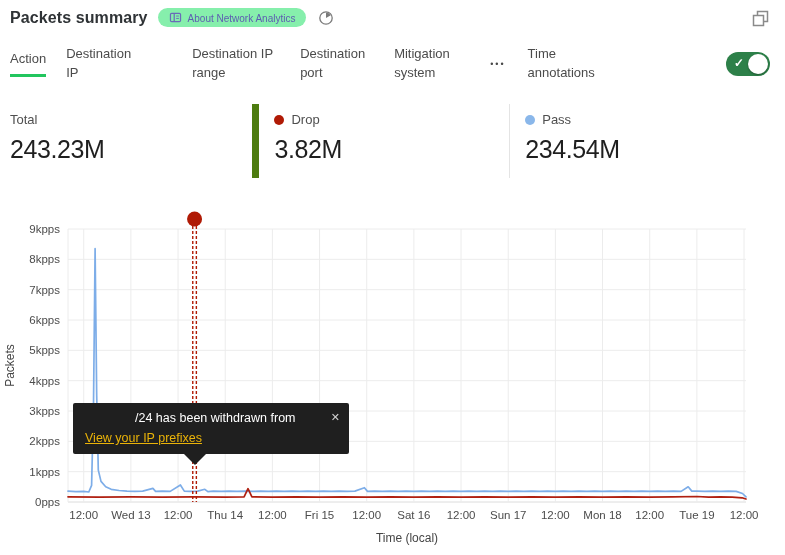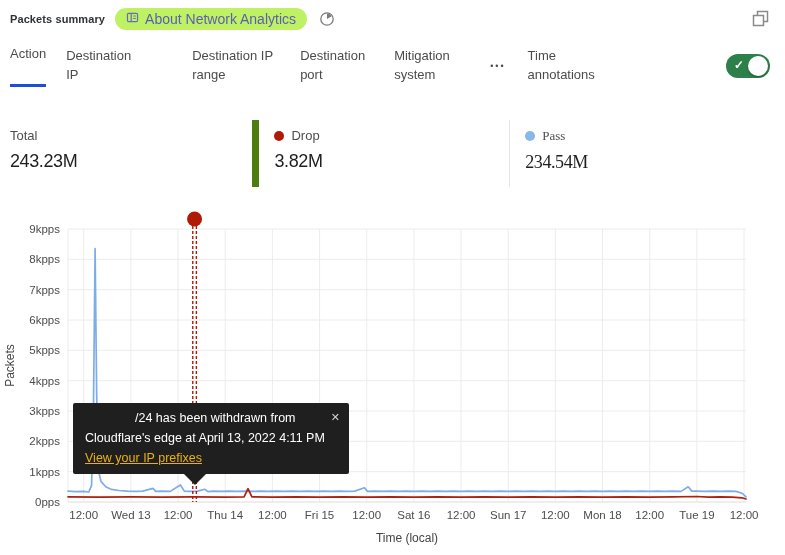--- a/index.html
+++ b/index.html
@@ -1,47 +1,47 @@
 <!DOCTYPE html>
 <html><head>
 <meta charset="utf-8">
 <style>
   html,body{margin:0;padding:0;background:#fff;}
   body{width:785px;height:555px;position:relative;overflow:hidden;
        font-family:"Liberation Sans",sans-serif;color:#333;}
 
   
   .header{position:absolute;top:8px;left:10px;right:40px;display:flex;align-items:center;gap:10px;}
-  .title{font-size:11px;font-weight:700;color:#2f3336;letter-spacing:.1px;}
-  .badge{display:inline-flex;align-items:flex-start;gap:6px;background:#bef264;color:#5d5db1;
-         border-radius:11px;padding:3px 11px;font-size:14px;}
+  .title{font-size:16px;font-weight:700;color:#2f3336;letter-spacing:.1px;}
+  .badge{display:inline-flex;align-items:flex-end;gap:6px;background:#86efac;color:#5d5db1;
+         border-radius:11px;padding:3px 11px;font-size:10px;}
   .hist-icon{display:inline-flex;margin-left:2px;}
   .popout{position:absolute;top:10px;right:16px;cursor:pointer;}
 
   
   .tabs{position:absolute;top:45px;left:10px;right:15px;display:flex;align-items:center;gap:20px;}
   .tab{font-size:13px;color:#4b4b4b;line-height:1.45;cursor:pointer;}
-  .tab.active{border-bottom:3px solid #1d4ed8;padding-bottom:20px;}
+  .tab.active{border-bottom:3px solid #22c55e;padding-bottom:5px;}
   .tab.w70{width:70px;} .tab.w88{width:88px;margin-left:36px;} .tab.w74{width:74px;} .tab.w50{width:50px;} .tab.w82{width:82px;}
   .more-btn{font-size:9px;letter-spacing:2px;color:#4a4a4a;cursor:pointer;padding:0 2px;}
   .toggle{margin-left:auto;width:44px;height:24px;border-radius:12px;background:#2d8049;
           position:relative;cursor:pointer;flex:none;}
   .toggle .check{position:absolute;left:8px;top:4px;color:#fff;font-size:12px;font-weight:700;}
   .toggle .knob{position:absolute;top:2px;right:2px;width:20px;height:20px;border-radius:50%;
                 background:#fff;box-shadow:0 1px 2px rgba(0,0,0,.35);}
 
   
-  .stats{position:absolute;top:120px;left:0;right:0;display:flex;justify-content:flex-end;}
+  .stats{position:absolute;top:104px;left:0;right:0;display:flex;justify-content:flex-end;}
   .stat{box-sizing:border-box;padding:8px 0 14px 10px;}
   .stat.c1{width:262px;}
   .stat.c2{width:266px;border-left:7px solid #4d7c0f;padding-left:15px;}
-  .stat.c3{width:286px;border-left:1px solid #e4e4e4;padding-left:15px;font-family:Liberation Serif, serif;}
+  .stat.c3{width:286px;border-left:1px solid #e4e4e4;padding-left:15px;}
   .stat-label{font-size:13px;color:#4f4f4f;display:flex;align-items:center;gap:7px;}
   .dot{width:10px;height:10px;border-radius:50%;display:inline-block;flex:none;}
-  .stat-value{font-size:18px;color:#1f1f1f;margin-top:8px;letter-spacing:-.4px;}
+  .stat-value{font-size:25px;color:#1f1f1f;margin-top:8px;letter-spacing:-.4px;}
 
   
   .chart-wrap{position:absolute;top:210px;left:0;width:785px;height:345px;}
   .chart-wrap svg{position:absolute;top:0;left:0;}
   svg text{font-family:"Liberation Sans",sans-serif;}
   .tick{font-size:11.5px;fill:#4c4c4c;}
   .axlab{font-size:12px;fill:#454545;}
 
   
   .anno-tooltip{position:absolute;left:73px;top:193px;width:276px;box-sizing:border-box;
@@ -179,17 +179,16 @@
       <text x="14" y="155.5" text-anchor="middle" class="axlab" transform="rotate(-90 14 155.5)">Packets</text>
       <polyline points="68.0,281.1 75.9,281.7 83.7,281.4 88.8,282.0 91.6,275.3 93.5,194.9 95.1,38.7 96.7,185.8 98.3,260.1 101.0,271.4 105.7,276.8 111.2,279.3 119.1,280.5 127.0,281.1 134.8,281.4 142.7,281.1 152.9,278.4 155.6,281.4 162.3,281.1 170.2,281.4 180.4,275.0 184.3,281.1 189.8,281.4 197.7,281.1 204.8,279.3 207.9,281.7 213.4,281.1 221.3,281.4 229.1,281.1 237.0,281.4 244.9,281.1 252.7,281.4 260.6,281.1 268.5,281.4 276.3,281.1 284.2,281.4 292.0,281.1 299.9,281.4 307.8,281.1 315.6,281.4 323.5,281.1 331.3,281.4 339.2,281.1 347.1,281.4 354.9,281.1 364.4,277.7 367.5,281.4 374.6,281.1 382.4,281.4 390.3,281.1 398.2,281.4 406.0,281.1 413.9,281.4 421.7,281.1 429.6,281.4 437.5,281.1 445.3,281.4 453.2,281.1 461.0,281.4 468.9,281.1 476.8,281.4 484.6,281.1 492.5,281.4 500.3,281.1 508.2,281.4 516.1,281.1 523.9,281.4 531.8,281.1 539.7,281.4 547.5,281.1 555.4,281.4 563.2,281.1 571.1,281.4 579.0,281.1 586.8,281.4 594.7,281.1 602.5,281.4 610.4,281.1 618.3,281.4 626.1,281.1 634.0,281.4 641.8,281.1 649.7,281.4 657.6,281.1 665.4,281.4 673.3,281.1 681.1,281.4 688.2,276.8 691.8,281.1 696.9,281.1 704.7,281.4 712.6,281.1 720.5,281.4 728.3,281.1 736.2,281.4 742.5,283.5 746.0,286.8" fill="none" stroke="#7dade8" stroke-width="1.7" stroke-linejoin="round" stroke-linecap="round"></polyline>
       <polyline points="68.0,286.8 99.4,287.1 130.9,286.8 162.3,287.1 193.8,286.8 225.2,287.1 244.1,286.8 248.0,278.7 251.9,286.8 272.4,287.1 296.0,286.8 319.5,287.1 343.1,286.8 366.7,287.1 390.3,286.8 413.9,287.1 437.5,286.8 461.0,287.1 484.6,286.8 508.2,287.1 531.8,286.8 555.4,287.1 579.0,286.8 602.5,287.1 626.1,286.8 649.7,287.1 673.3,286.8 696.9,286.5 708.7,287.1 720.5,286.8 732.2,287.1 742.1,287.8 746.0,289.0" fill="none" stroke="#b02011" stroke-width="1.7" stroke-linejoin="round" stroke-linecap="round"></polyline>
       <line x1="192.76" x2="192.76" y1="16" y2="292" stroke="#b01a05" stroke-width="1.4" stroke-dasharray="3,2"></line>
       <line x1="196.36" x2="196.36" y1="16" y2="292" stroke="#b01a05" stroke-width="1.4" stroke-dasharray="3,2"></line>
       <circle cx="194.56" cy="9" r="7.5" fill="#b01a05"></circle>
     </svg>
   <div class="anno-tooltip">
     <span class="tip-close">✕</span>
     <div class="l1">/24 has been withdrawn from</div>
-    <div class="l2">Cloudflare's edge at April 13, 2022 4:11 PM</div>
     <a class="tip-link">View your IP prefixes</a>
     <div class="tip-pointer" id="tip-pointer" style="left: 110.56px;"></div>
   </div>
 </div>
 
 </body></html>

